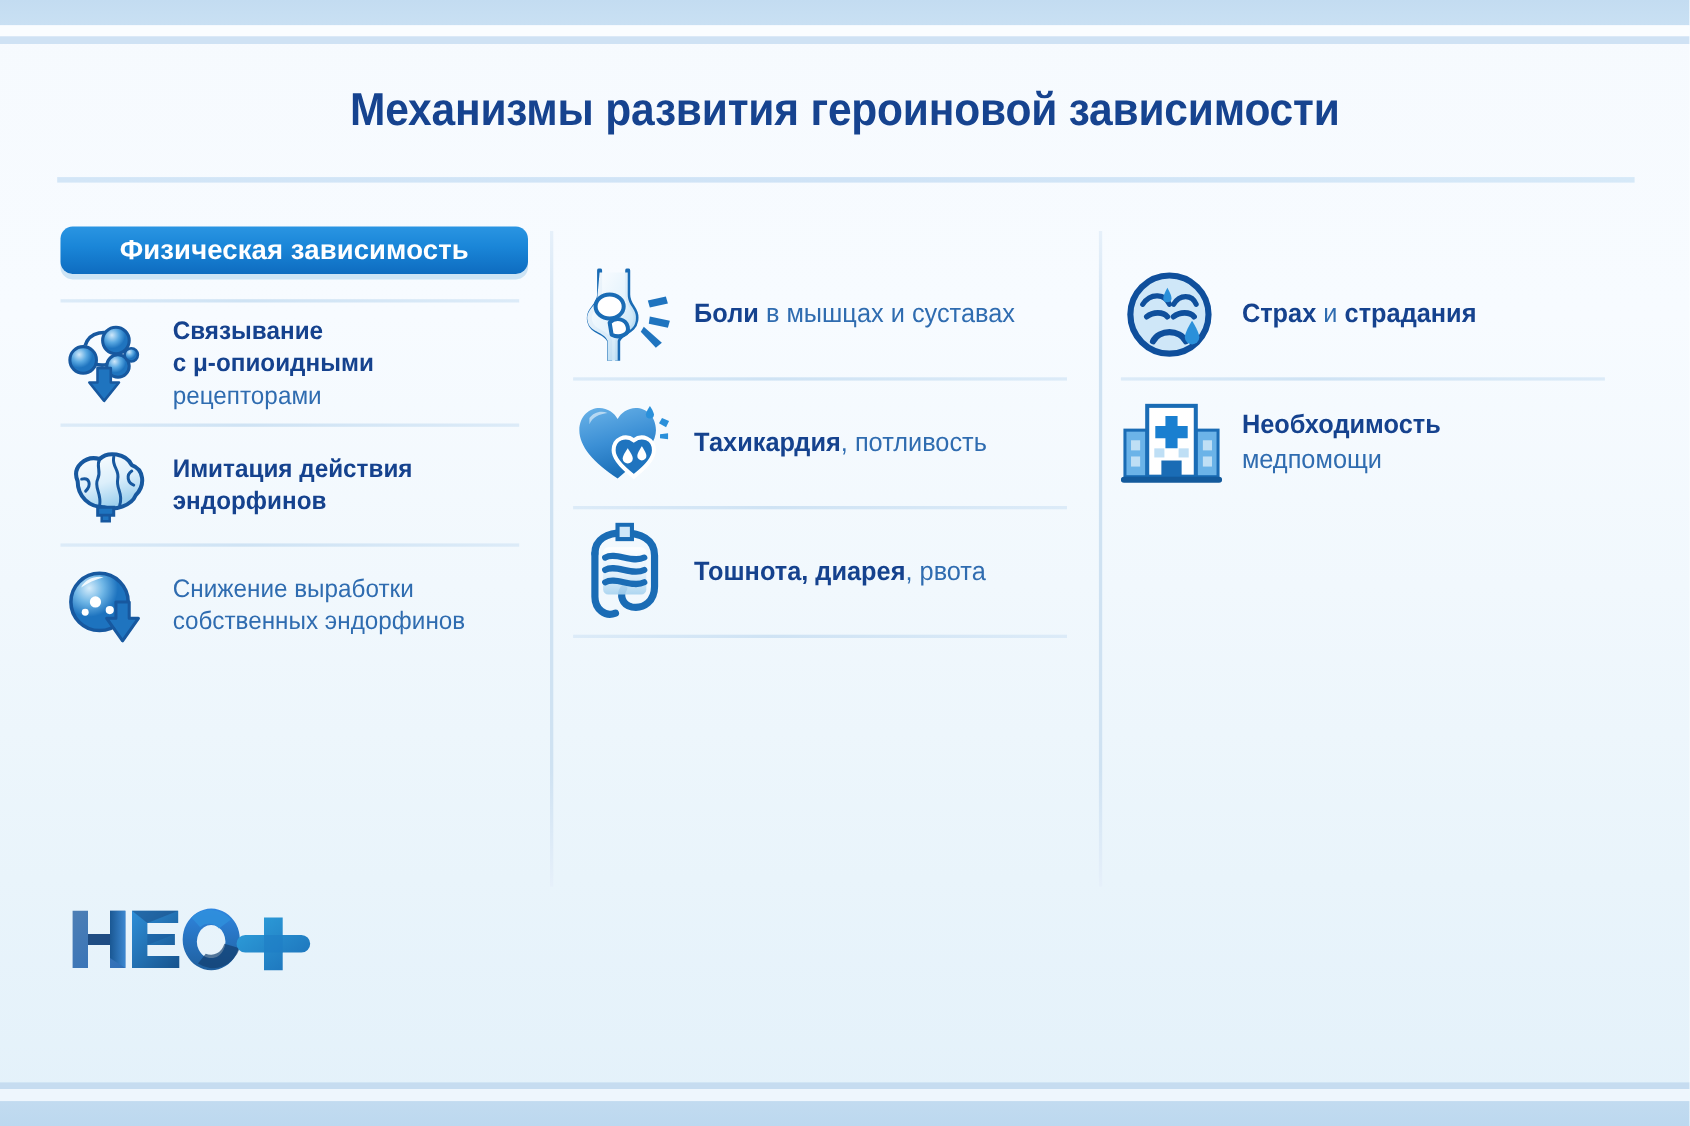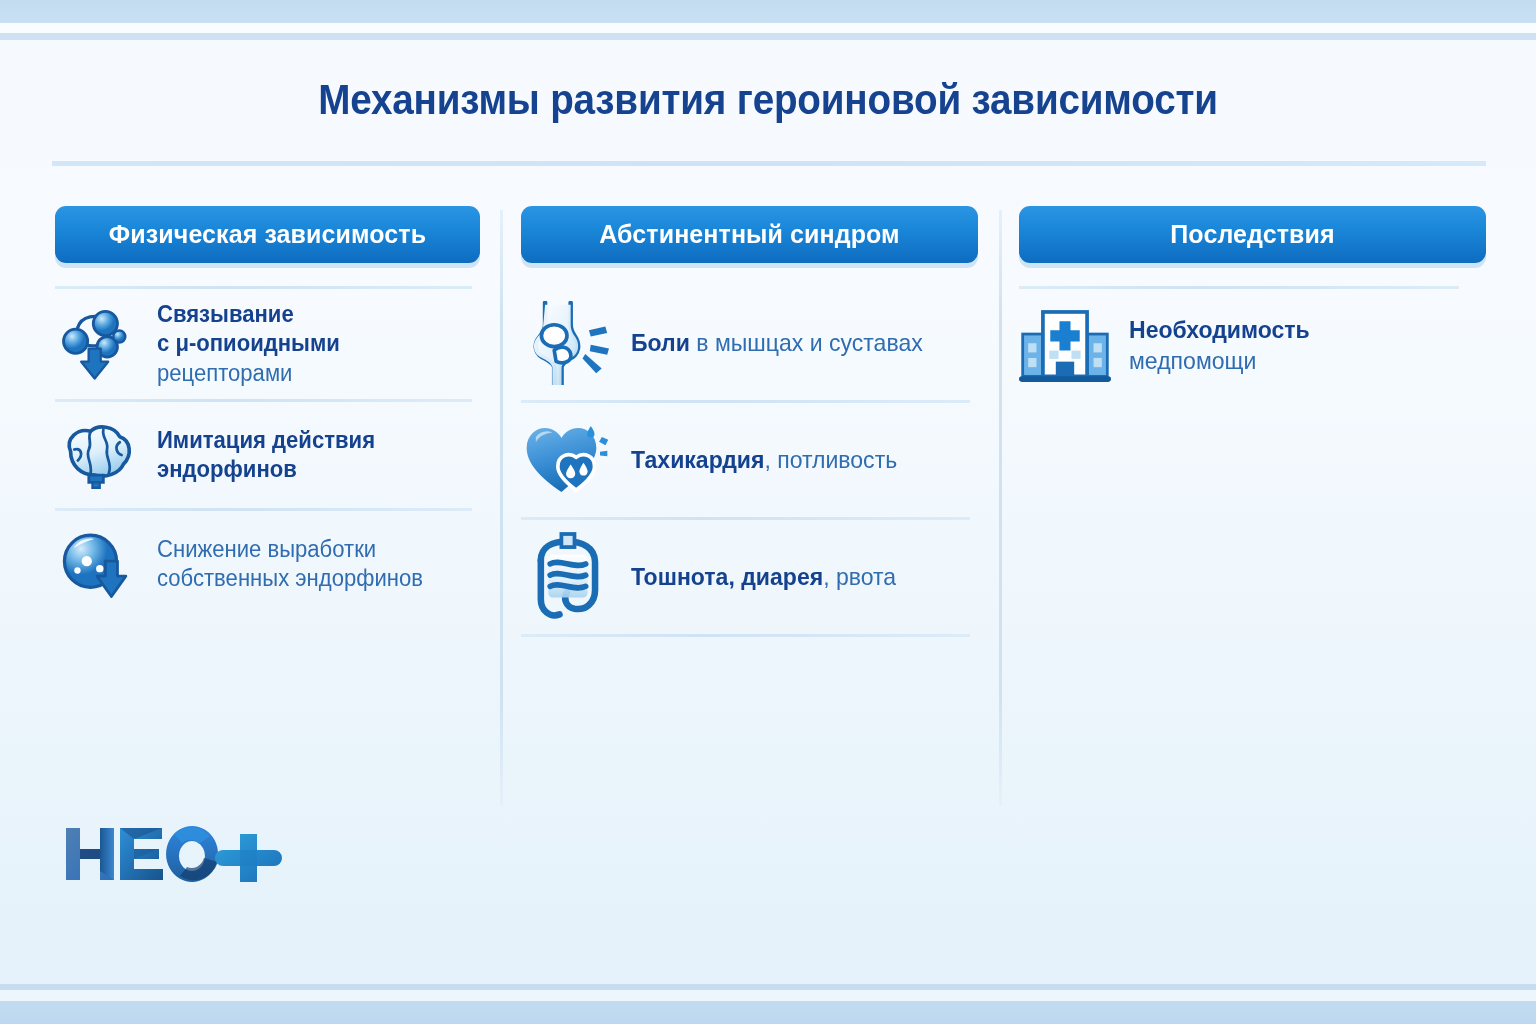--- a/index.html
+++ b/index.html
@@ -87,21 +87,21 @@
     position: absolute;
     top: 4px;
     width: 3px; height: 596px;
     background: linear-gradient(180deg, #e6f0fa 0%, #cfe2f2 18%, #cfe2f2 82%, #e6f0fa 100%);
   }
   .divider-0 { left: 500px; }
   .divider-1 { left: 999px; }
 
   
   .col-header {
-    height: 57px;
+    height: 43px;
     border-radius: 11px;
     background: linear-gradient(180deg, #2a95e2 0%, #1a86d8 42%, #0e6cc0 100%);
     box-shadow: 0 5px 0 0 rgba(198, 223, 243, 0.85);
     display: flex;
     align-items: center;
     justify-content: center;
     color: #ffffff;
     font-size: 25px;
     font-weight: 700;
     letter-spacing: 0.1px;
@@ -256,21 +256,20 @@
           </div>
           <div class="item-text" data-interactable="false">
             <div><span class="l">Снижение выработки</span></div>
             <div><span class="l">собственных эндорфинов</span></div>
           </div>
         </div>
       </div>
   </div>
 
   <div class="col col-1" data-interactable="false">
-    <div class="col-header" data-interactable="true">Абстинентный синдром</div>
     <div class="items" data-interactable="false">
         <div class="item" data-interactable="true">
           <div class="icon-box" data-interactable="false">
             <svg viewBox="0 0 96 92" width="88" height="84" xmlns="http://www.w3.org/2000/svg">
     <defs>
       <linearGradient id="bonefill" x1="0" y1="0" x2="1" y2="1">
         <stop offset="0%" stop-color="#ffffff"></stop>
         <stop offset="55%" stop-color="#e3f2fc"></stop>
         <stop offset="100%" stop-color="#a9d6f0"></stop>
       </linearGradient>
@@ -342,22 +341,38 @@
           </div>
           <div class="item-text" data-interactable="false">
             <div><span class="b">Тошнота, диарея</span><span class="l">, рвота</span></div>
           </div>
         </div>
         <div class="item-sep" data-interactable="false"></div>
       </div>
   </div>
 
   <div class="col col-2" data-interactable="false">
-    <div class="col-header" data-interactable="true">Последствия</div>
     <div class="items" data-interactable="false">
+        <div class="item" data-interactable="true">
+          <div class="icon-box" data-interactable="false">
+            <svg viewBox="0 0 92 92" width="86" height="86" xmlns="http://www.w3.org/2000/svg">
+    <circle cx="44" cy="46" r="38" fill="#cfe7f8" stroke="#0f4f9c" stroke-width="6"></circle>
+    <path d="M18 36 C26 24, 40 26, 44 36" fill="none" stroke="#0f4f9c" stroke-width="5" stroke-linecap="round"></path>
+    <path d="M48 36 C54 26, 66 26, 70 36" fill="none" stroke="#0f4f9c" stroke-width="5" stroke-linecap="round"></path>
+    <path d="M22 48 C28 43, 38 43, 42 48" fill="none" stroke="#0f4f9c" stroke-width="5.5" stroke-linecap="round"></path>
+    <path d="M48 48 C54 43, 64 43, 68 48" fill="none" stroke="#0f4f9c" stroke-width="5.5" stroke-linecap="round"></path>
+    <path d="M42 20 c0 0 -4 7 -4 10 a4 4 0 0 0 8 0 c0 -3 -4 -10 -4 -10 Z" fill="#2a90da"></path>
+    <path d="M28 72 C34 60, 54 60, 60 72" fill="none" stroke="#0f4f9c" stroke-width="6" stroke-linecap="round"></path>
+    <path d="M66 52 c0 0 -7 11 -7 16 a7 7 0 0 0 14 0 c0 -5 -7 -16 -7 -16 Z" fill="#2a90da"></path>
+  </svg>
+          </div>
+          <div class="item-text" data-interactable="false">
+            <div><span class="b">Страх</span><span class="l"> и </span><span class="b">страдания</span></div>
+          </div>
+        </div>
         <div class="item-sep" data-interactable="false"></div>
         <div class="item" data-interactable="true">
           <div class="icon-box" data-interactable="false">
             <svg viewBox="0 0 100 86" width="94" height="80" xmlns="http://www.w3.org/2000/svg">
     <rect x="4" y="30" width="22" height="46" fill="#6bb3e8" stroke="#1a6cb5" stroke-width="3"></rect>
     <rect x="74" y="30" width="22" height="46" fill="#6bb3e8" stroke="#1a6cb5" stroke-width="3"></rect>
     <rect x="26" y="6" width="48" height="70" fill="#ffffff" stroke="#1a6cb5" stroke-width="4"></rect>
     <path d="M44 16 h12 v10 h10 v12 h-10 v10 h-12 v-10 h-10 v-12 h10 Z" fill="#1a7fd0"></path>
     <g fill="#bfdff5">
       <rect x="10" y="40" width="9" height="10"></rect>

